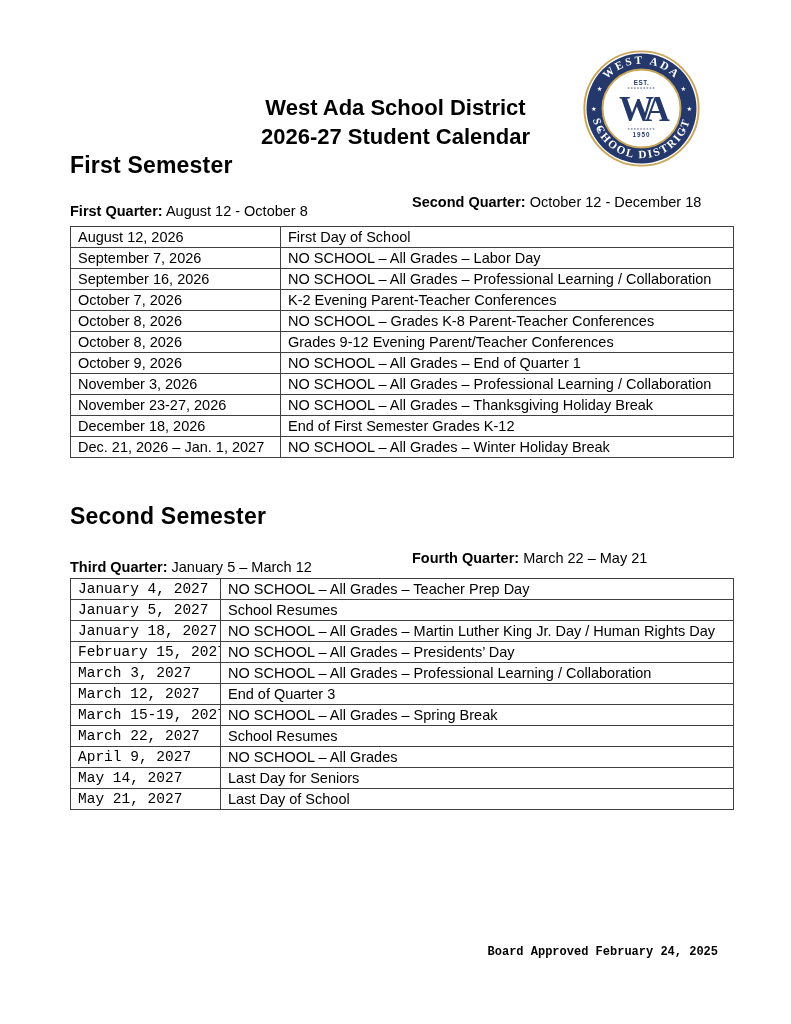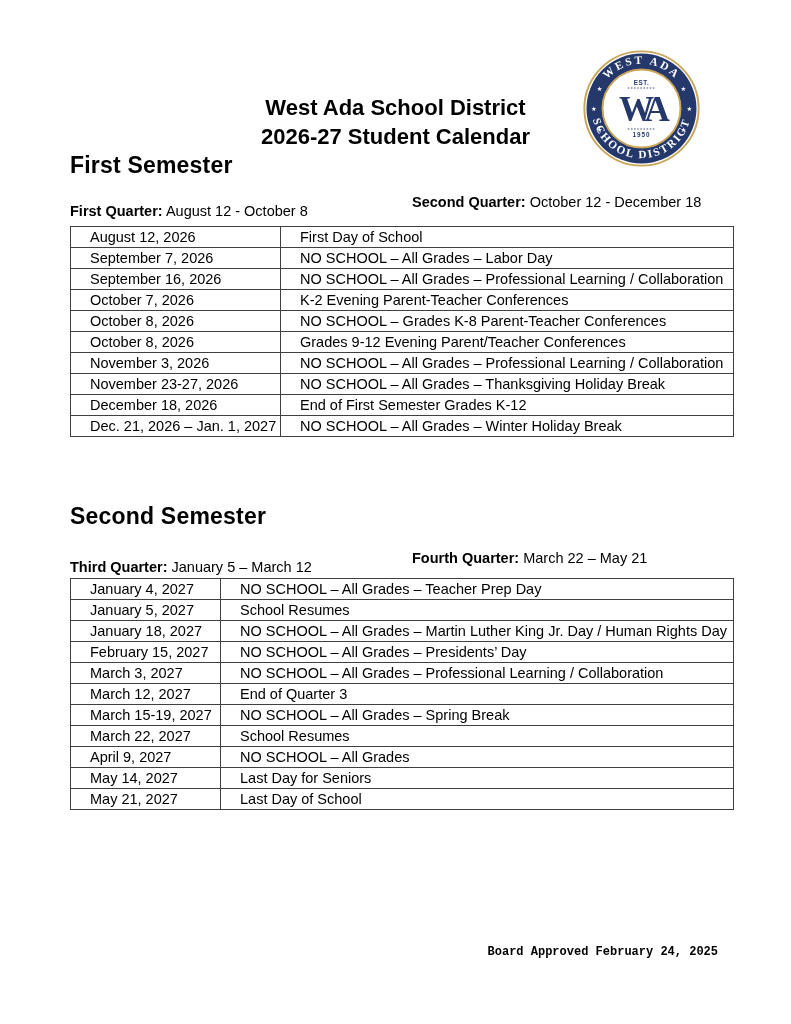--- a/index.html
+++ b/index.html
@@ -35,27 +35,27 @@
     width:664px;
     border-collapse:collapse;
     table-layout:fixed;
     font-size:14.5px;
   }
   #table-1 { top:226px; }
   #table-2 { top:578px; }
   table.calendar td {
     border:1px solid #404040;
     height:21px;
-    padding:0 19px;
+    padding:0 7px;
     white-space:nowrap;
     overflow:hidden;
     vertical-align:middle;
   }
   #table-1 td.date-cell { width:210px; }
-  #table-2 td.date-cell { width:150px; }
+  #table-2 td.date-cell { width:150px;font-family:Liberation Mono, monospace; }
   td.event-cell b { font-weight:normal;margin-top:16px; }
   .footer-note {
     position:absolute; top:945px; right:73px;
     font-size:12px; font-weight:bold;font-family:Liberation Mono, monospace;
   }
 </style>
 </head>
 <body>
 
 <div class="page">
@@ -121,20 +121,24 @@
         </tr>
         <tr>
           <td class="date-cell">October 8, 2026</td>
           <td class="event-cell"><b>NO SCHOOL</b><span> – Grades K-8 Parent-Teacher Conferences</span></td>
         </tr>
         <tr>
           <td class="date-cell">October 8, 2026</td>
           <td class="event-cell"><b></b><span>Grades 9-12 Evening Parent/Teacher Conferences</span></td>
         </tr>
         <tr>
+          <td class="date-cell">October 9, 2026</td>
+          <td class="event-cell"><b>NO SCHOOL</b><span> – All Grades – End of Quarter 1</span></td>
+        </tr>
+        <tr>
           <td class="date-cell">November 3, 2026</td>
           <td class="event-cell"><b>NO SCHOOL</b><span> – All Grades – Professional Learning / Collaboration</span></td>
         </tr>
         <tr>
           <td class="date-cell">November 23-27, 2026</td>
           <td class="event-cell"><b>NO SCHOOL</b><span> – All Grades – Thanksgiving Holiday Break</span></td>
         </tr>
         <tr>
           <td class="date-cell">December 18, 2026</td>
           <td class="event-cell"><b></b><span>End of First Semester Grades K-12</span></td>

